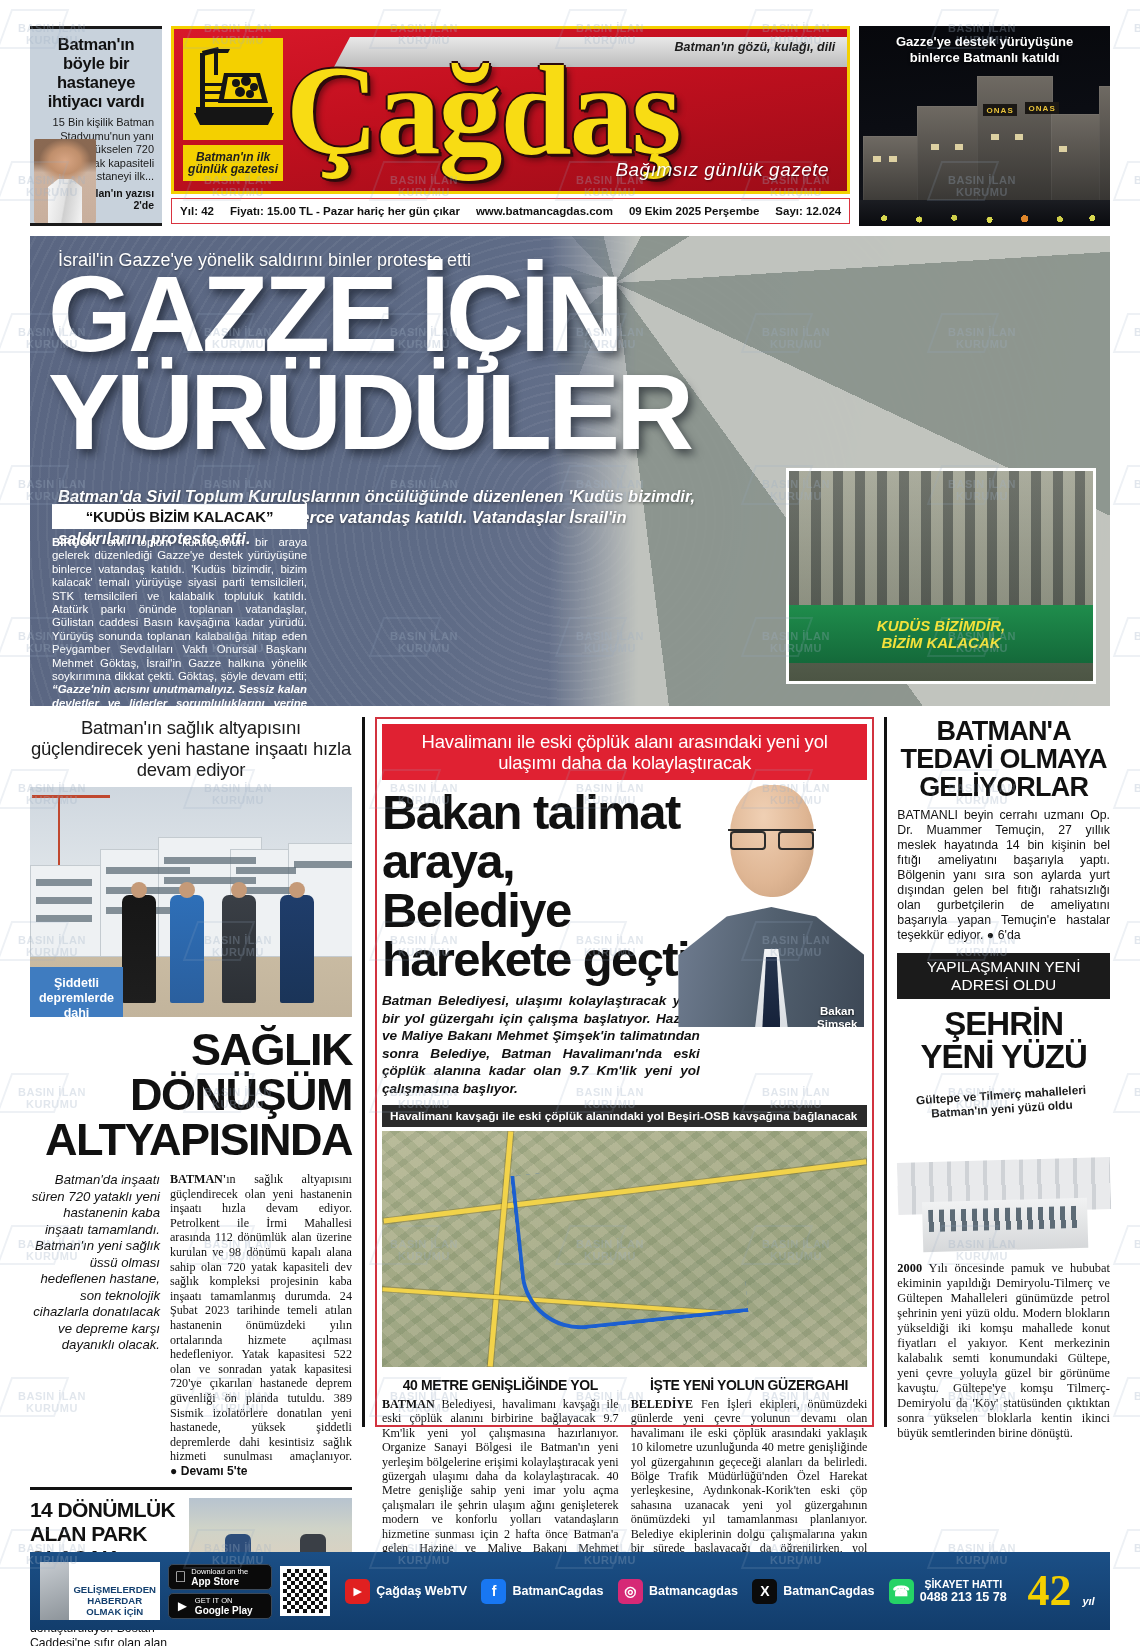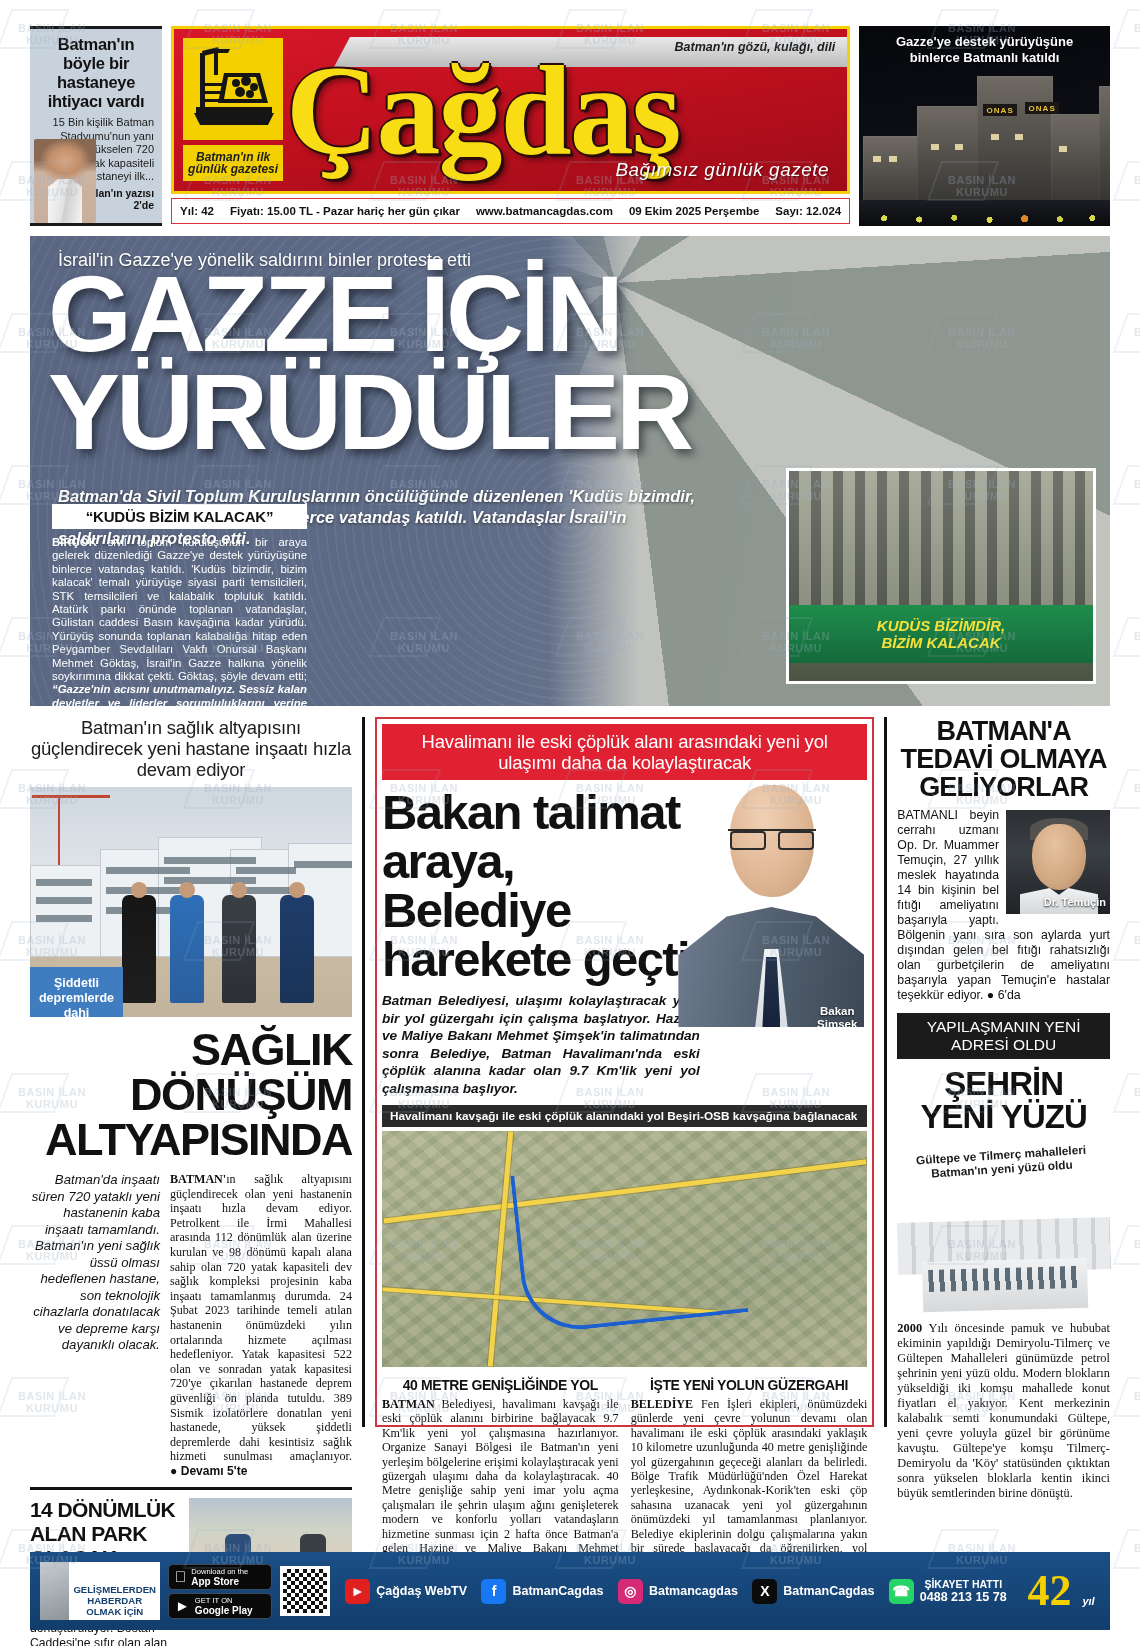--- a/index.html
+++ b/index.html
@@ -718,26 +718,20 @@
         </div>
       </div>
     </div>
 
     <div class="vrule"></div>
 
     <div class="col-right">
       <div class="r-head">BATMAN'A TEDAVİ OLMAYA GELİYORLAR</div>
 
       <div class="r-body">
-        <div class="doc-photo">
-          <div class="hairline"></div>
-            <div class="face"></div>
-            <div class="collar"></div>
-          <div class="doc-cap">Dr. Temuçin</div>
-        </div>
         <b>BATMANLI</b><span> beyin cerrahı uzmanı Op. Dr. Muammer Temuçin, 27 yıllık meslek hayatında 14 bin kişinin bel fıtığı ameliyatını başarıyla yaptı. Bölgenin yanı sıra son aylarda yurt dışından gelen bel fıtığı rahatsızlığı olan gurbetçilerin de ameliyatını başarıyla yapan Temuçin'e hastalar teşekkür ediyor. </span><b>● 6'da</b>
       </div>
 
       <div class="black-kicker">YAPILAŞMANIN YENİ ADRESİ OLDU</div>
       <div class="r-head2">
         <div>ŞEHRİN</div>
         <div>YENİ YÜZÜ</div>
       </div>
 
       <div class="city-photo">

